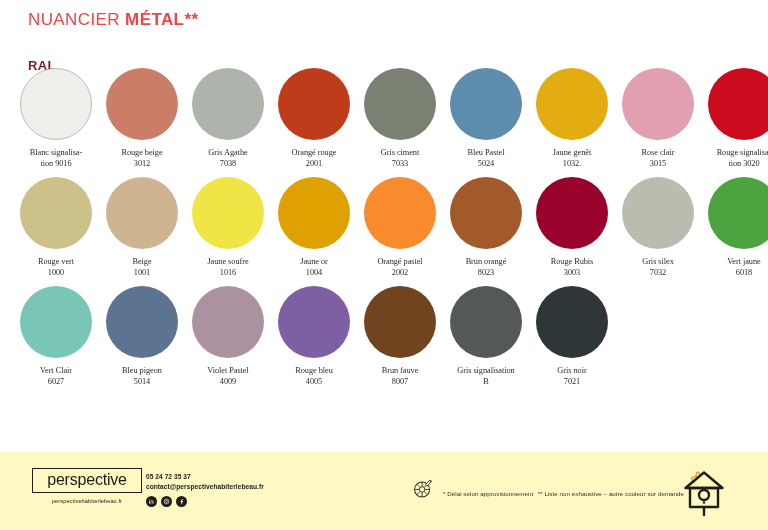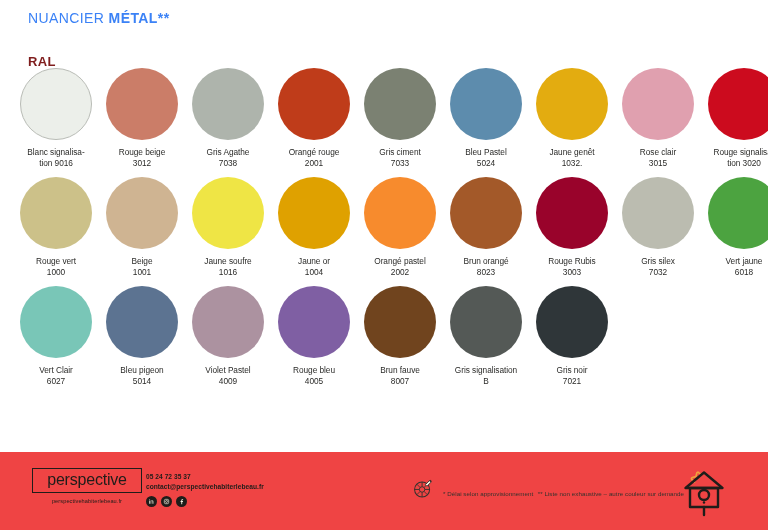--- a/index.html
+++ b/index.html
@@ -11,23 +11,23 @@
   }
   .page {
     position: relative;
     width: 768px; height: 530px;
     background: #ffffff;
   }
 
   
   .header { position: absolute; left: 28px; top: 10px; }
   .title {
-    font-size: 14px;
+    font-size: 17px;
     letter-spacing: 0.4px;
-    color: #3b82f6;
+    color: #ef4444;
     font-weight: 400;
     white-space: nowrap;
   }
   .title .strong { font-weight: 700; }
   .subtitle {
     margin-top: 28px;
     font-size: 13px;
     font-weight: 700;
     letter-spacing: 0.3px;
     color: #7f1d1d;
@@ -50,29 +50,30 @@
   }
   .disc.outlined { border: 1px solid #b9bcb6; }
   .caption {
     margin-top: 7px;
     font-size: 8.3px;
     line-height: 1.38;
     color: #2b2b29;
     text-align: center;
     width: 86px;
     letter-spacing: -0.05px;
+    font-family: Liberation Serif, serif;
   }
   .caption .ln { display: block; }
 
   
   .footer {
     position: absolute;
     left: 0; right: 0; bottom: 0;
     height: 78px;
-    background: #ef4444;
+    background: #fef9c3;
   }
   .footer-inner {
     position: relative;
     width: 100%; height: 100%;
   }
   .brand {
     position: absolute;
     left: 32px; top: 16px;
     width: 110px;
   }

